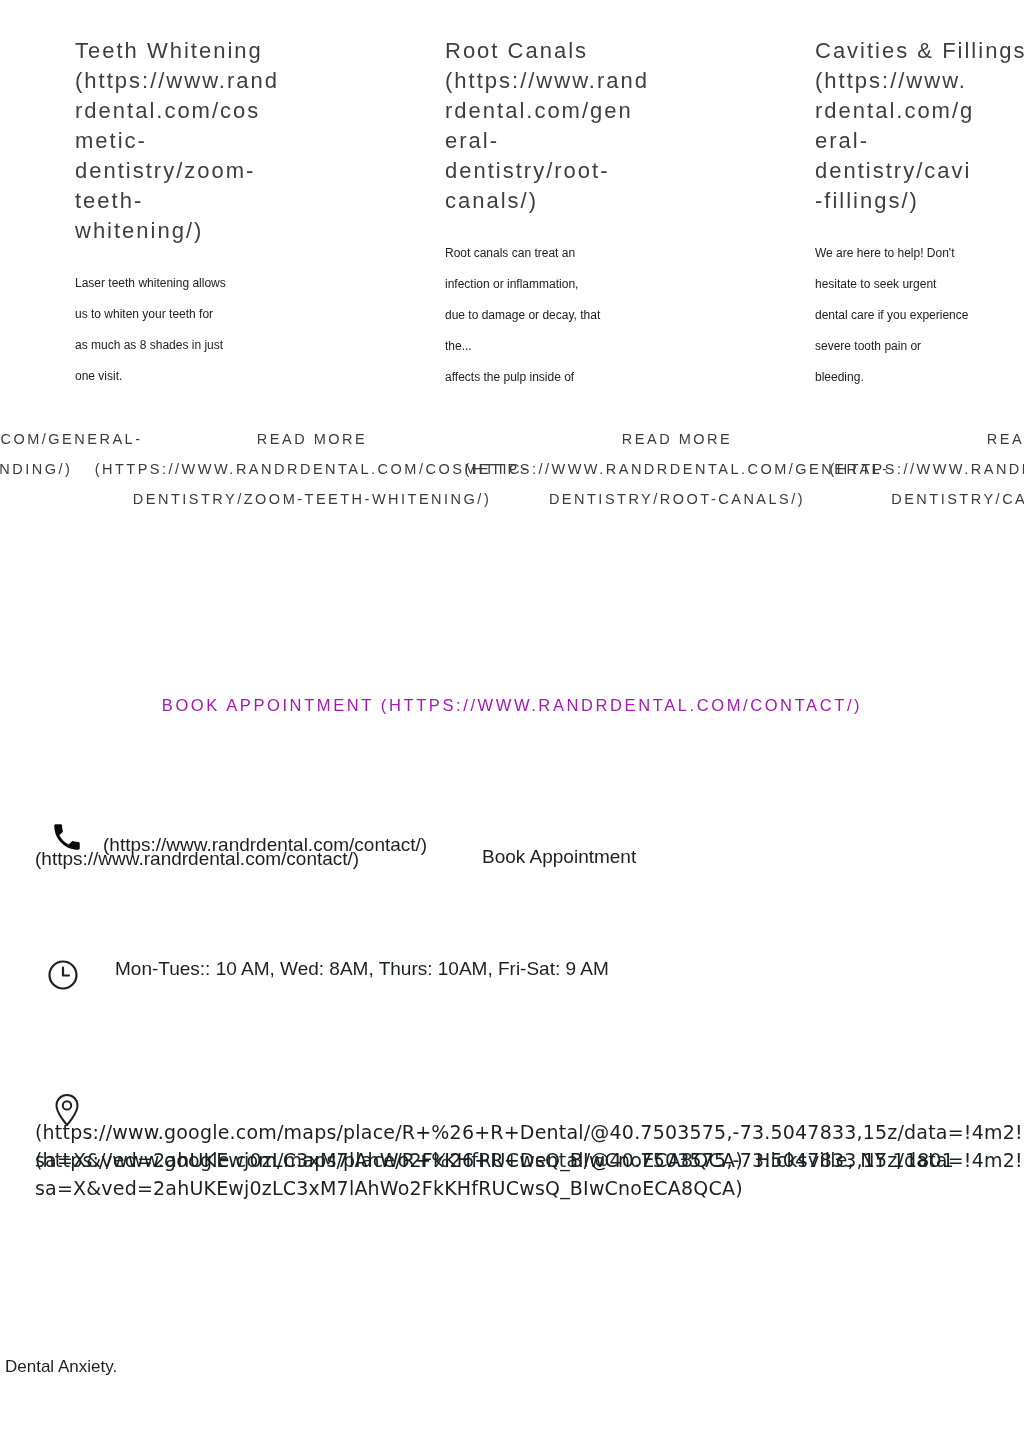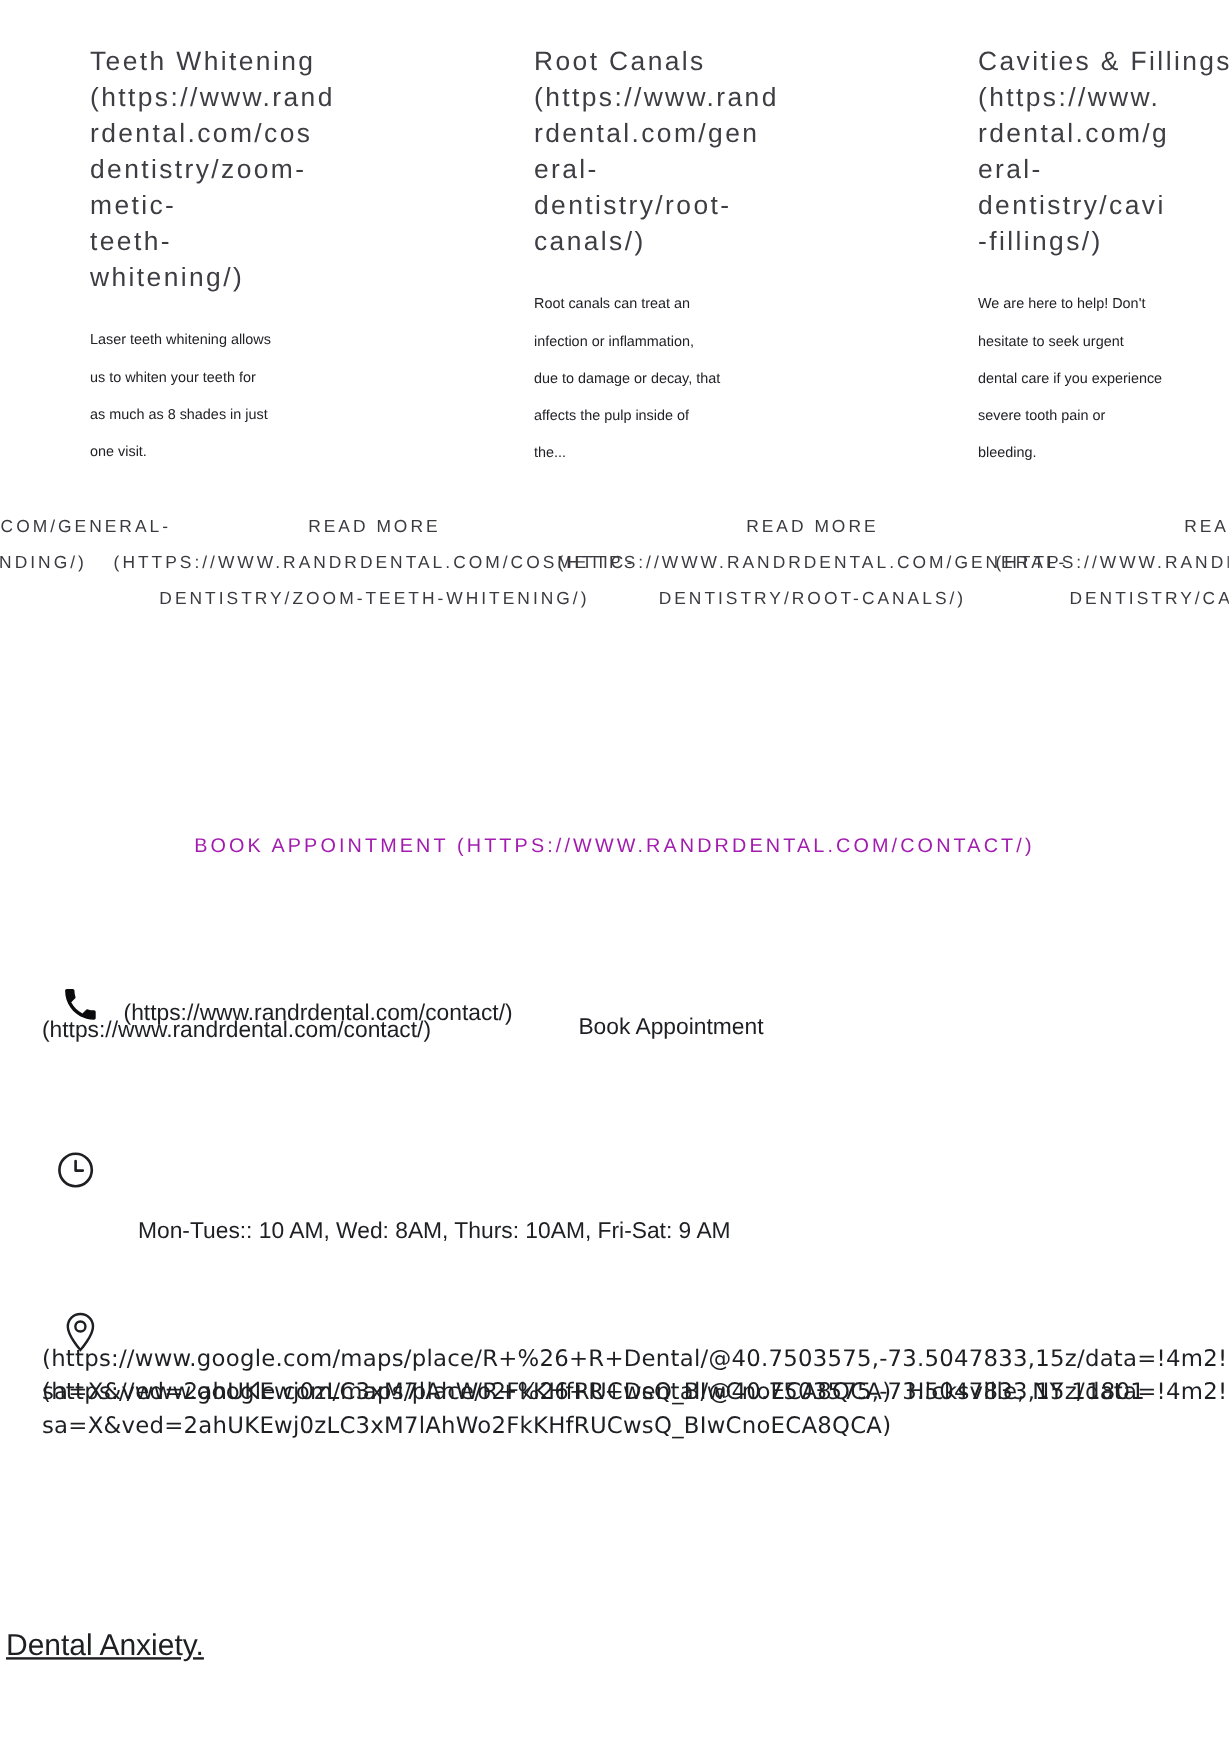--- a/index.html
+++ b/index.html
@@ -41,47 +41,47 @@
   
   .banner{
     position:absolute;top:696px;left:512px;transform:translateX(-50%);
     white-space:nowrap;font-size:16.5px;letter-spacing:2.6px;color:#a21caf;
   }
   
   .ctxt{position:absolute;white-space:nowrap;color:#1e1f23;font-size:19px;}
   .contact-url-1{left:103px;top:834px;}
   .contact-url-2{left:35px;top:848px;}
   .book-label{left:482px;top:846px;text-align:center;}
-  .hours-text{left:115px;top:1016px;}
+  .hours-text{left:115px;top:958px;}
   .maptxt{font-family:"DejaVu Sans","Liberation Sans",sans-serif;font-size:19px;letter-spacing:0.2px;}
   .map-line1{left:35px;top:1121px;}
   .map-line2a{left:35px;top:1149px;}
   .map-line2b{left:35px;top:1149px;}
   .map-addr{left:728px;top:1149px;margin-left:28px;}
   .map-line3{left:35px;top:1177px;}
   .icon{position:absolute;}
   .phone-icon{left:50px;top:820px;}
   .clock-icon{left:47px;top:959px;}
   .pin-icon{left:52px;top:1093px;}
   
   .footer-frag{
     position:absolute;left:5px;top:1357px;
-    font-size:25px;color:#1e1f23;white-space:nowrap;text-decoration:underline;
+    font-size:17px;color:#1e1f23;white-space:nowrap;
   }
 </style>
 </head>
 <body>
 
 <div class="card c0">
   <div class="card-title">
     <span class="ln">Teeth Whitening</span>
     <span class="ln">(https://www.rand</span>
     <span class="ln">rdental.com/cos</span>
+    <span class="ln">metic-</span>
     <span class="ln">dentistry/zoom-</span>
-    <span class="ln">metic-</span>
     <span class="ln">teeth-</span>
     <span class="ln">whitening/)</span>
   </div>
   <div class="card-desc">
     <span class="ln">Laser teeth whitening allows</span>
     <span class="ln">us to whiten your teeth for</span>
     <span class="ln">as much as 8 shades in just</span>
     <span class="ln">one visit.</span>
   </div>
 </div>
@@ -92,22 +92,22 @@
     <span class="ln">(https://www.rand</span>
     <span class="ln">rdental.com/gen</span>
     <span class="ln">eral-</span>
     <span class="ln">dentistry/root-</span>
     <span class="ln">canals/)</span>
   </div>
   <div class="card-desc">
     <span class="ln">Root canals can treat an</span>
     <span class="ln">infection or inflammation,</span>
     <span class="ln">due to damage or decay, that</span>
+    <span class="ln">the...</span>
     <span class="ln">affects the pulp inside of</span>
-    <span class="ln">the...</span>
   </div>
 </div>
 
 <div class="card c2">
   <div class="card-title">
     <span class="ln">Cavities &amp; Fillings</span>
     <span class="ln">(https://www.</span>
     <span class="ln">rdental.com/g</span>
     <span class="ln">eral-</span>
     <span class="ln">dentistry/cavi</span>

